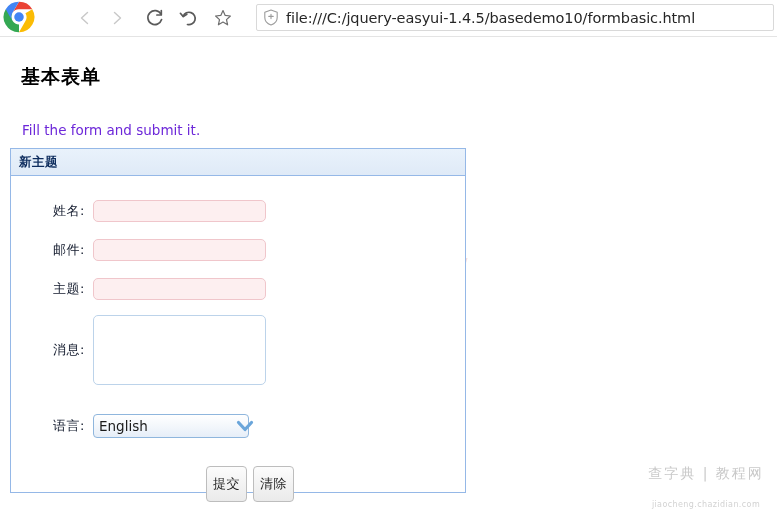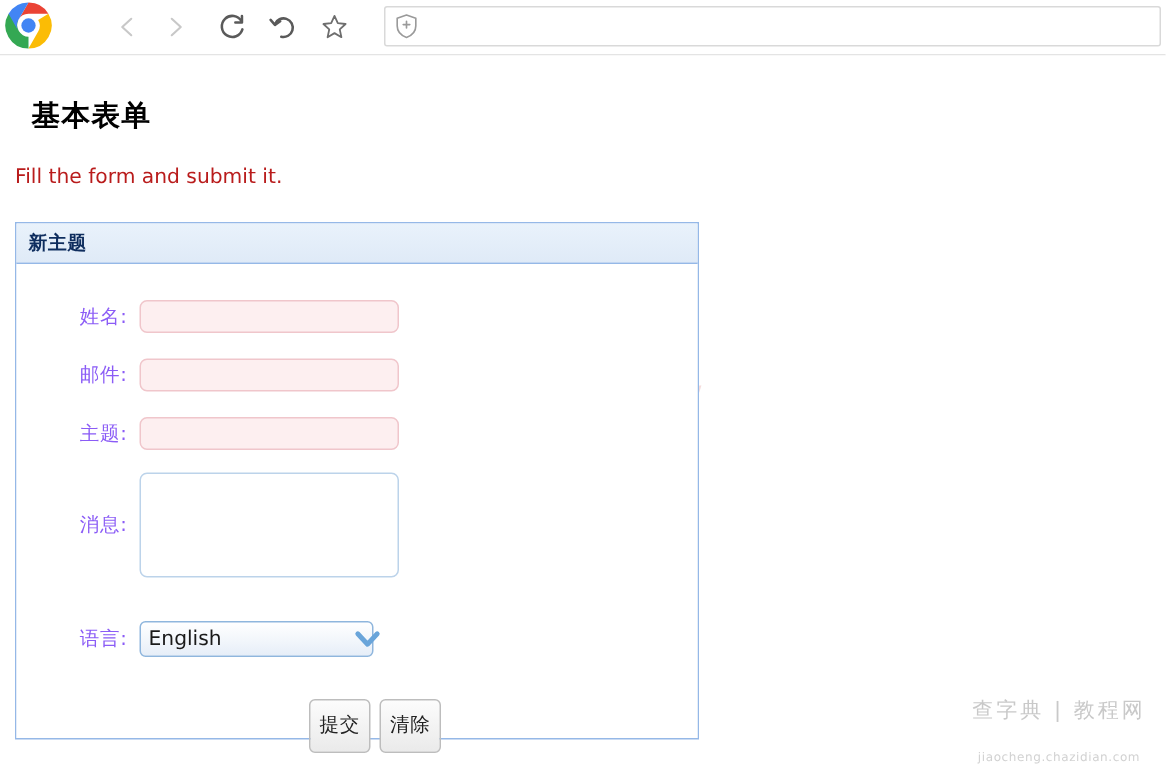--- a/index.html
+++ b/index.html
@@ -97,22 +97,22 @@
     margin: 0;
     letter-spacing: 1px;
   }
 
   #page-subtitle {
     position: absolute;
     left: 10px;
     top: 73px;
     font-family: "DejaVu Sans", sans-serif;
     font-size: 13.5px;
-    color: #b91c1c;
-    margin: 0;
+    color: #6d28d9;
+    margin: 12px;
   }
 
   
   #form-panel {
     position: absolute;
     left: 10px;
     top: 111px;
     width: 456px;
     height: 345px;
     border: 1px solid #95b8e7;
@@ -146,21 +146,21 @@
     position: absolute;
     display: flex;
     align-items: center;
   }
   .field-label {
     width: 66px;
     text-align: right;
     padding-right: 8px;
     font-family: "DejaVu Sans", sans-serif;
     font-size: 13px;
-    color: #8b5cf6;
+    color: #0f172a;
     box-sizing: border-box;
     flex: 0 0 auto;
     letter-spacing: 0.5px;
   }
   .text-input {
     width: 173px;
     height: 22px;
     background: #fdeff0;
     border: 1px solid #f0c6cb;
     border-radius: 5px;
@@ -326,20 +326,21 @@
     <svg width="18" height="18" viewBox="0 0 18 18">
       <path d="M9 1.6 L11.2 6.4 L16.4 7.0 L12.5 10.6 L13.6 15.8 L9 13.1 L4.4 15.8 L5.5 10.6 L1.6 7.0 L6.8 6.4 Z" fill="none" stroke="#6e6e6e" stroke-width="1.2" stroke-linejoin="round"></path>
     </svg>
   </div>
 
   <div id="url-bar">
     <svg id="site-shield-icon" width="16" height="17" viewBox="0 0 16 17">
       <path d="M8 1 L14.2 3.2 L14.2 8.4 C14.2 12.2 11.4 14.8 8 16 C4.6 14.8 1.8 12.2 1.8 8.4 L1.8 3.2 Z" fill="none" stroke="#9a9a9a" stroke-width="1.1" stroke-linejoin="round"></path>
       <path d="M8 5.2 L8 9.6 M5.8 7.4 L10.2 7.4" stroke="#9a9a9a" stroke-width="1.1" stroke-linecap="round"></path>
     </svg>
+    <span id="url-text">file:///C:/jquery-easyui-1.4.5/basedemo10/formbasic.html</span>
   </div>
 </div>
 
 <div id="page-content">
 
   <h1 id="page-title">基本表单</h1>
   <p id="page-subtitle">Fill the form and submit it.</p>
 
   <div id="csdn-watermark">http://blog.csdn.net/</div>
 

